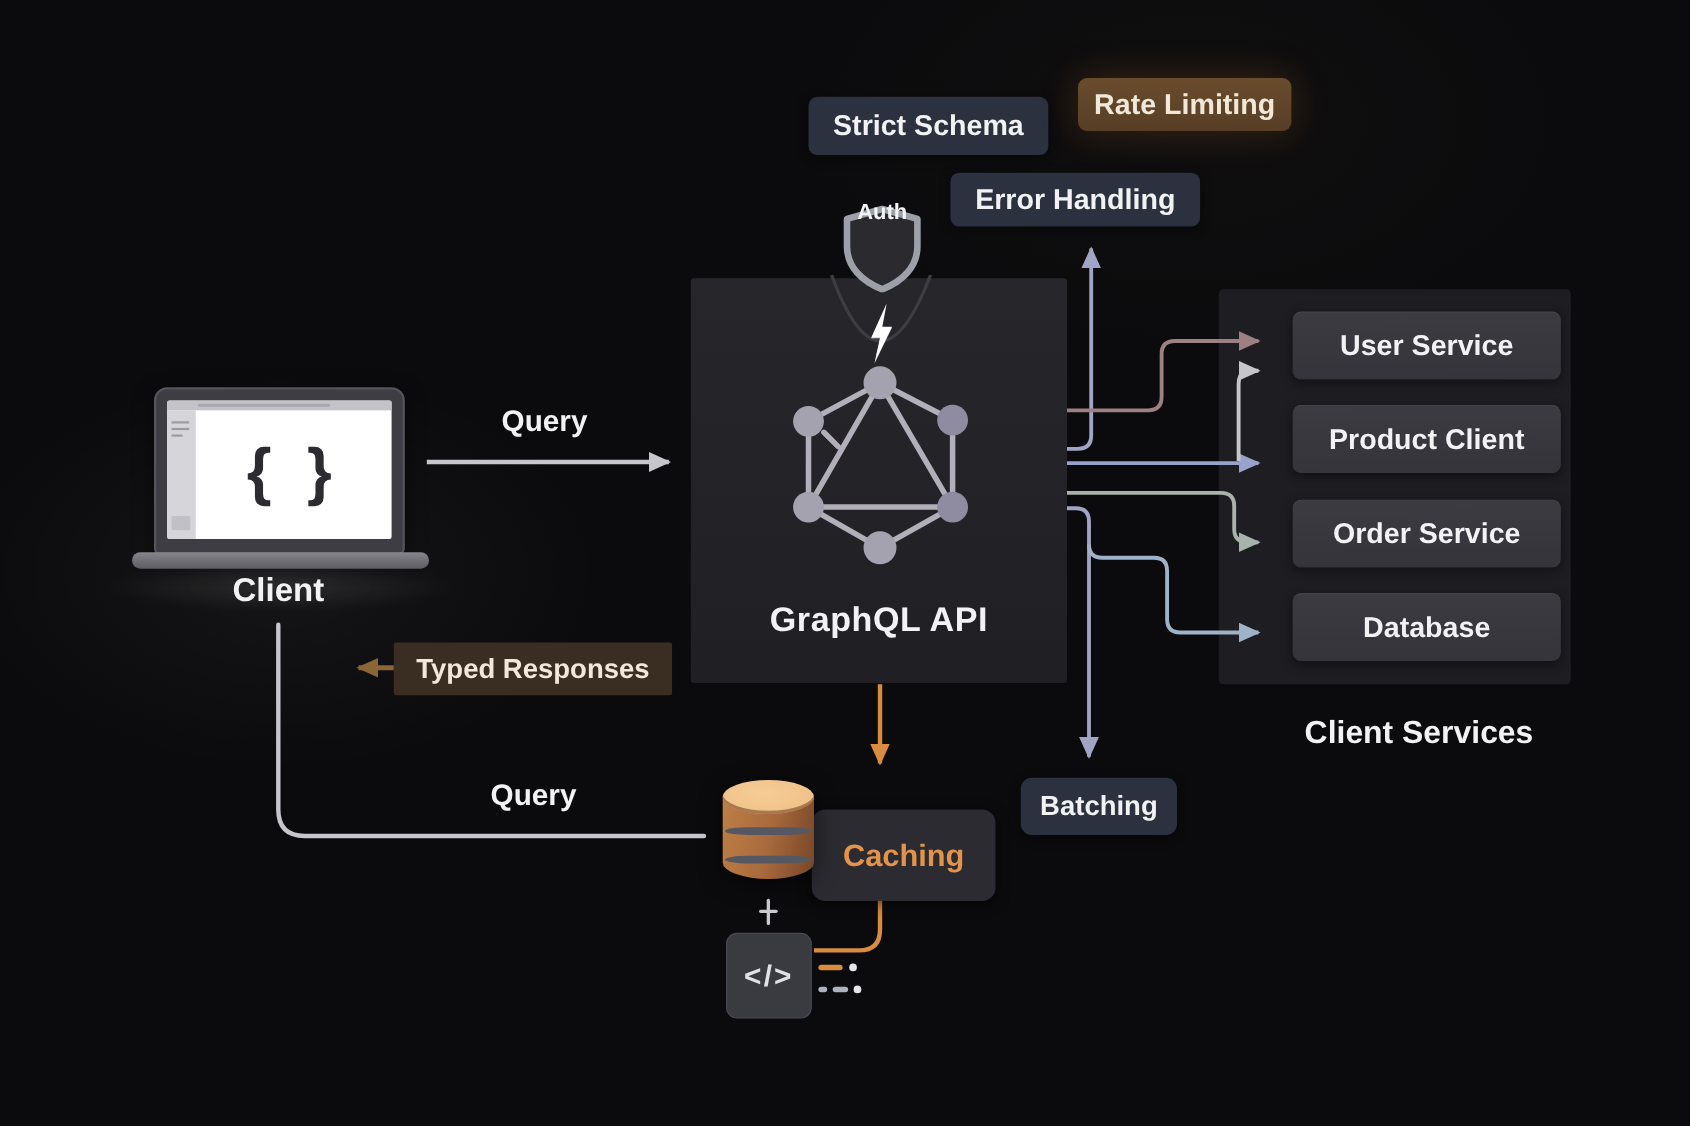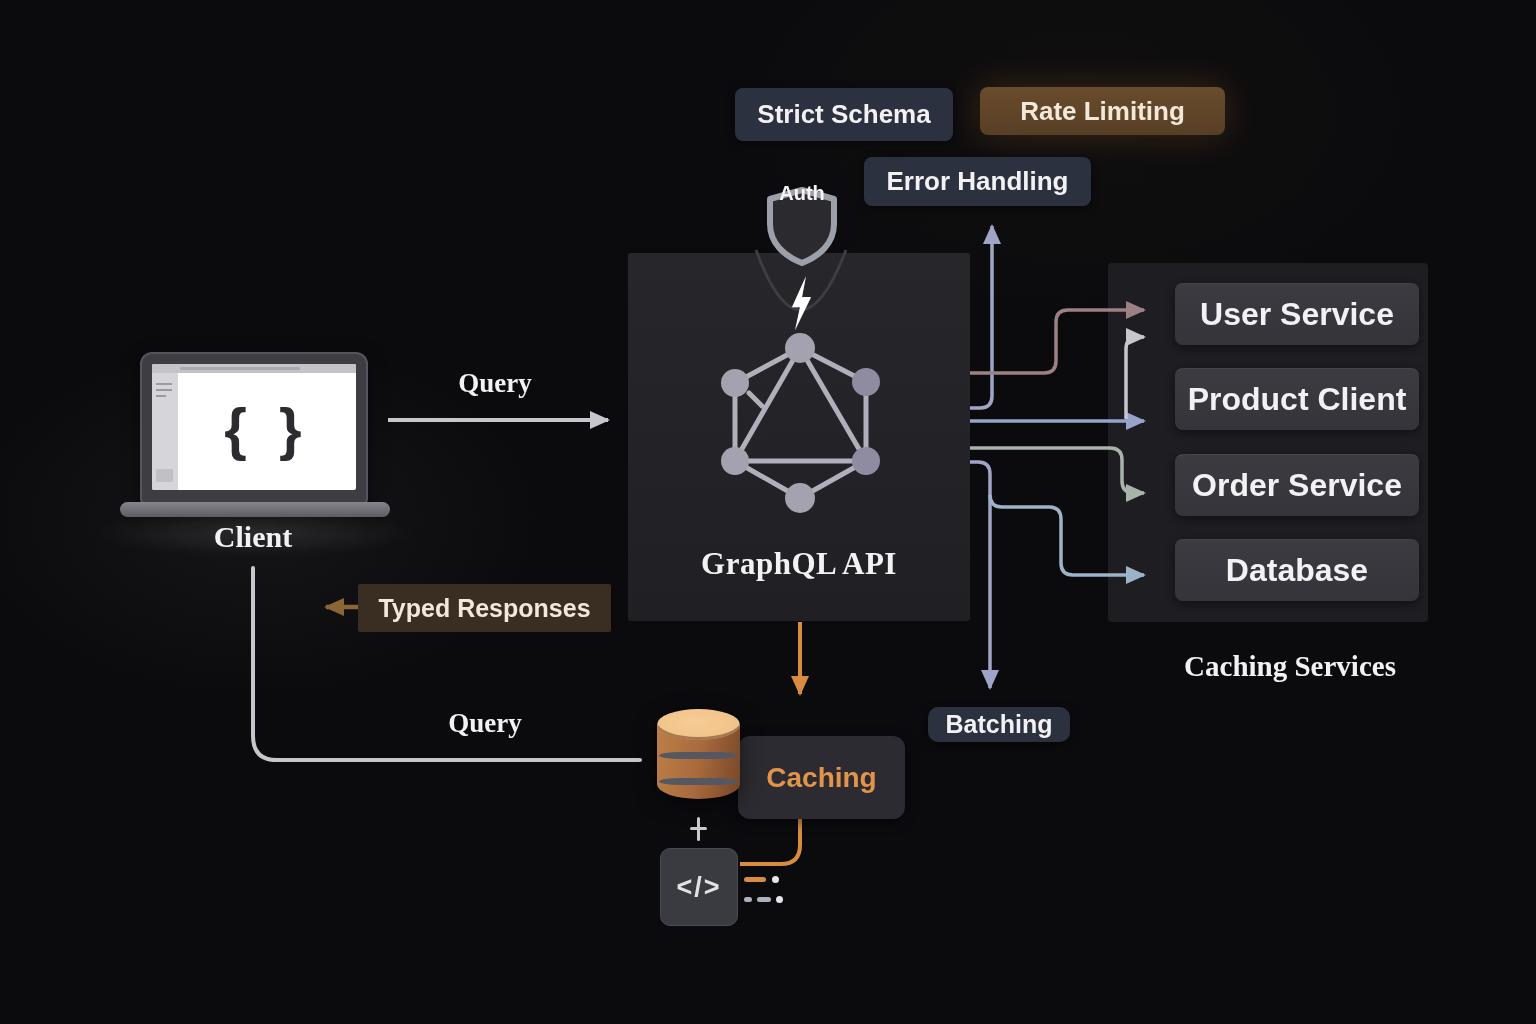--- a/index.html
+++ b/index.html
@@ -12,30 +12,30 @@
       radial-gradient(500px 300px at 1080px 110px, rgba(120,90,60,0.05), rgba(0,0,0,0) 70%),
       var(--bg);
   }
   .abs { position:absolute; }
   
   .graphql-panel { left:628px; top:253px; width:342px; height:368px; background:linear-gradient(180deg,#26262b,#202024); border-radius:3px; z-index:1; }
   .backend-panel { left:1108px; top:263px; width:320px; height:359px; background:var(--backend_panel); border-radius:4px; z-index:1; }
   svg.overlay { left:0; top:0; width:1536px; height:1024px; z-index:5; pointer-events:none; }
   .z3 { z-index:10; }
   
-  .big-label { color:var(--text_light); font-weight:bold; text-align:center;font-family:Liberation Serif, serif; }
+  .big-label { color:var(--text_light); font-weight:bold; text-align:center; }
   .badge { border-radius:8px; display:flex; align-items:center; justify-content:center;
            color:var(--text_light); font-weight:bold; font-size:26px; }
   .badge.slate { background:var(--badge_slate); box-shadow:0 2px 10px rgba(0,0,0,0.45); }
   .badge.brown { background:linear-gradient(180deg,#6a4c2c,var(--badge_brown)); box-shadow:0 0 34px rgba(205,130,50,0.22); color:var(--text_cream); }
   .badge.tan   { background:var(--badge_tan); color:var(--text_cream); font-size:25px; border-radius:2px; }
   .service-box { left:1175px; width:244px; height:62px; background:linear-gradient(180deg,#3b3b41,var(--service_box));
                  border-top:1px solid rgba(255,255,255,0.08); border-radius:8px;
                  display:flex; align-items:center; justify-content:center;
-                 color:var(--text_light); font-size:32px; font-weight:600; box-shadow:0 3px 10px rgba(0,0,0,0.4); }
+                 color:var(--text_light); font-size:26px; font-weight:600; box-shadow:0 3px 10px rgba(0,0,0,0.4); }
   
   .laptop { left:120px; top:352px; width:270px; height:175px; }
   .laptop-glow { position:absolute; left:-35px; top:158px; width:340px; height:46px; border-radius:50%;
                  background:radial-gradient(closest-side, rgba(255,255,255,0.10), rgba(255,255,255,0)); filter:blur(4px); }
   .laptop-body { position:absolute; left:20px; top:0; width:228px; height:152px; background:#3d3d43;
                  border:2px solid #55555c; border-radius:12px 12px 5px 5px; box-shadow:0 6px 18px rgba(0,0,0,0.5); }
   .laptop-screen { position:absolute; left:10px; top:10px; width:204px; height:126px; background:#ffffff; border-radius:2px; overflow:hidden; }
   .screen-topbar { position:absolute; left:0; top:0; width:100%; height:9px; background:#c3c3c8; }
   .screen-topbar::after { content:""; position:absolute; left:28px; top:3px; width:120px; height:3px; background:#a8a8b0; border-radius:2px; }
   .screen-sidebar { position:absolute; left:0; top:9px; width:26px; height:117px; background:#d6d6da; }
@@ -178,39 +178,39 @@
     <div class="laptop-base"></div>
   </div>
   <div class="abs big-label z3" style="left:180px; top:520px; width:146px; font-size:30px;">Client</div>
 
   <div class="abs big-label z3" style="left:430px; top:368px; width:130px; font-size:27px;">Query</div>
   <div class="abs big-label z3" style="left:420px; top:708px; width:130px; font-size:27px;">Query</div>
 
   <div class="abs badge tan z3" style="left:358px; top:584px; width:253px; height:48px;">Typed Responses</div>
 
   <div class="abs badge slate z3" style="left:735px; top:88px; width:218px; height:53px;">Strict Schema</div>
-  <div class="abs badge brown z3" style="left:980px; top:87px; width:245px; height:48px;">Rate Limiting</div>
+  <div class="abs badge brown z3" style="left:980px; top:71px; width:194px; height:48px;">Rate Limiting</div>
   <div class="abs badge slate z3" style="left:864px; top:157px; width:227px; height:49px;">Error Handling</div>
 
   <div class="abs auth-shield z3">
     <svg width="84" height="80" viewBox="0 0 84 80">
       <path d="M42 4 L74 13 L74 38 C74 57 60 70 42 77 C24 70 10 57 10 38 L10 13 Z" style="fill:var(--shield_fill); stroke:var(--shield_stroke)" stroke-width="6" stroke-linejoin="round"></path>
     </svg>
     <span>Auth</span>
   </div>
 
   <div class="abs big-label z3" style="left:628px; top:546px; width:342px; font-size:31px; letter-spacing:0.5px;">GraphQL API</div>
 
   <div class="abs service-box z3" style="top:283px;">User Service</div>
   <div class="abs service-box z3" style="top:368px;">Product Client</div>
   <div class="abs service-box z3" style="top:454px;">Order Service</div>
   <div class="abs service-box z3" style="top:539px;">Database</div>
-  <div class="abs big-label z3" style="left:1150px; top:650px; width:280px; font-size:29px;">Caching Services</div>
-
-  <div class="abs badge slate z3" style="left:928px; top:707px; width:142px; height:35px; font-size:25px; border-radius:10px;">Batching</div>
+  <div class="abs big-label z3" style="left:1150px; top:650px; width:280px; font-size:29px;">Client Services</div>
+
+  <div class="abs badge slate z3" style="left:928px; top:707px; width:142px; height:52px; font-size:25px; border-radius:10px;">Batching</div>
 
   <div class="abs caching-badge">Caching</div>
   <div class="abs cylinder">
     <div class="cyl-body"></div>
     <div class="cyl-band" style="top:43px;"></div>
     <div class="cyl-band" style="top:69px;"></div>
     <div class="cyl-top"></div>
   </div>
 
   <div class="abs plus-sign z3"></div>

